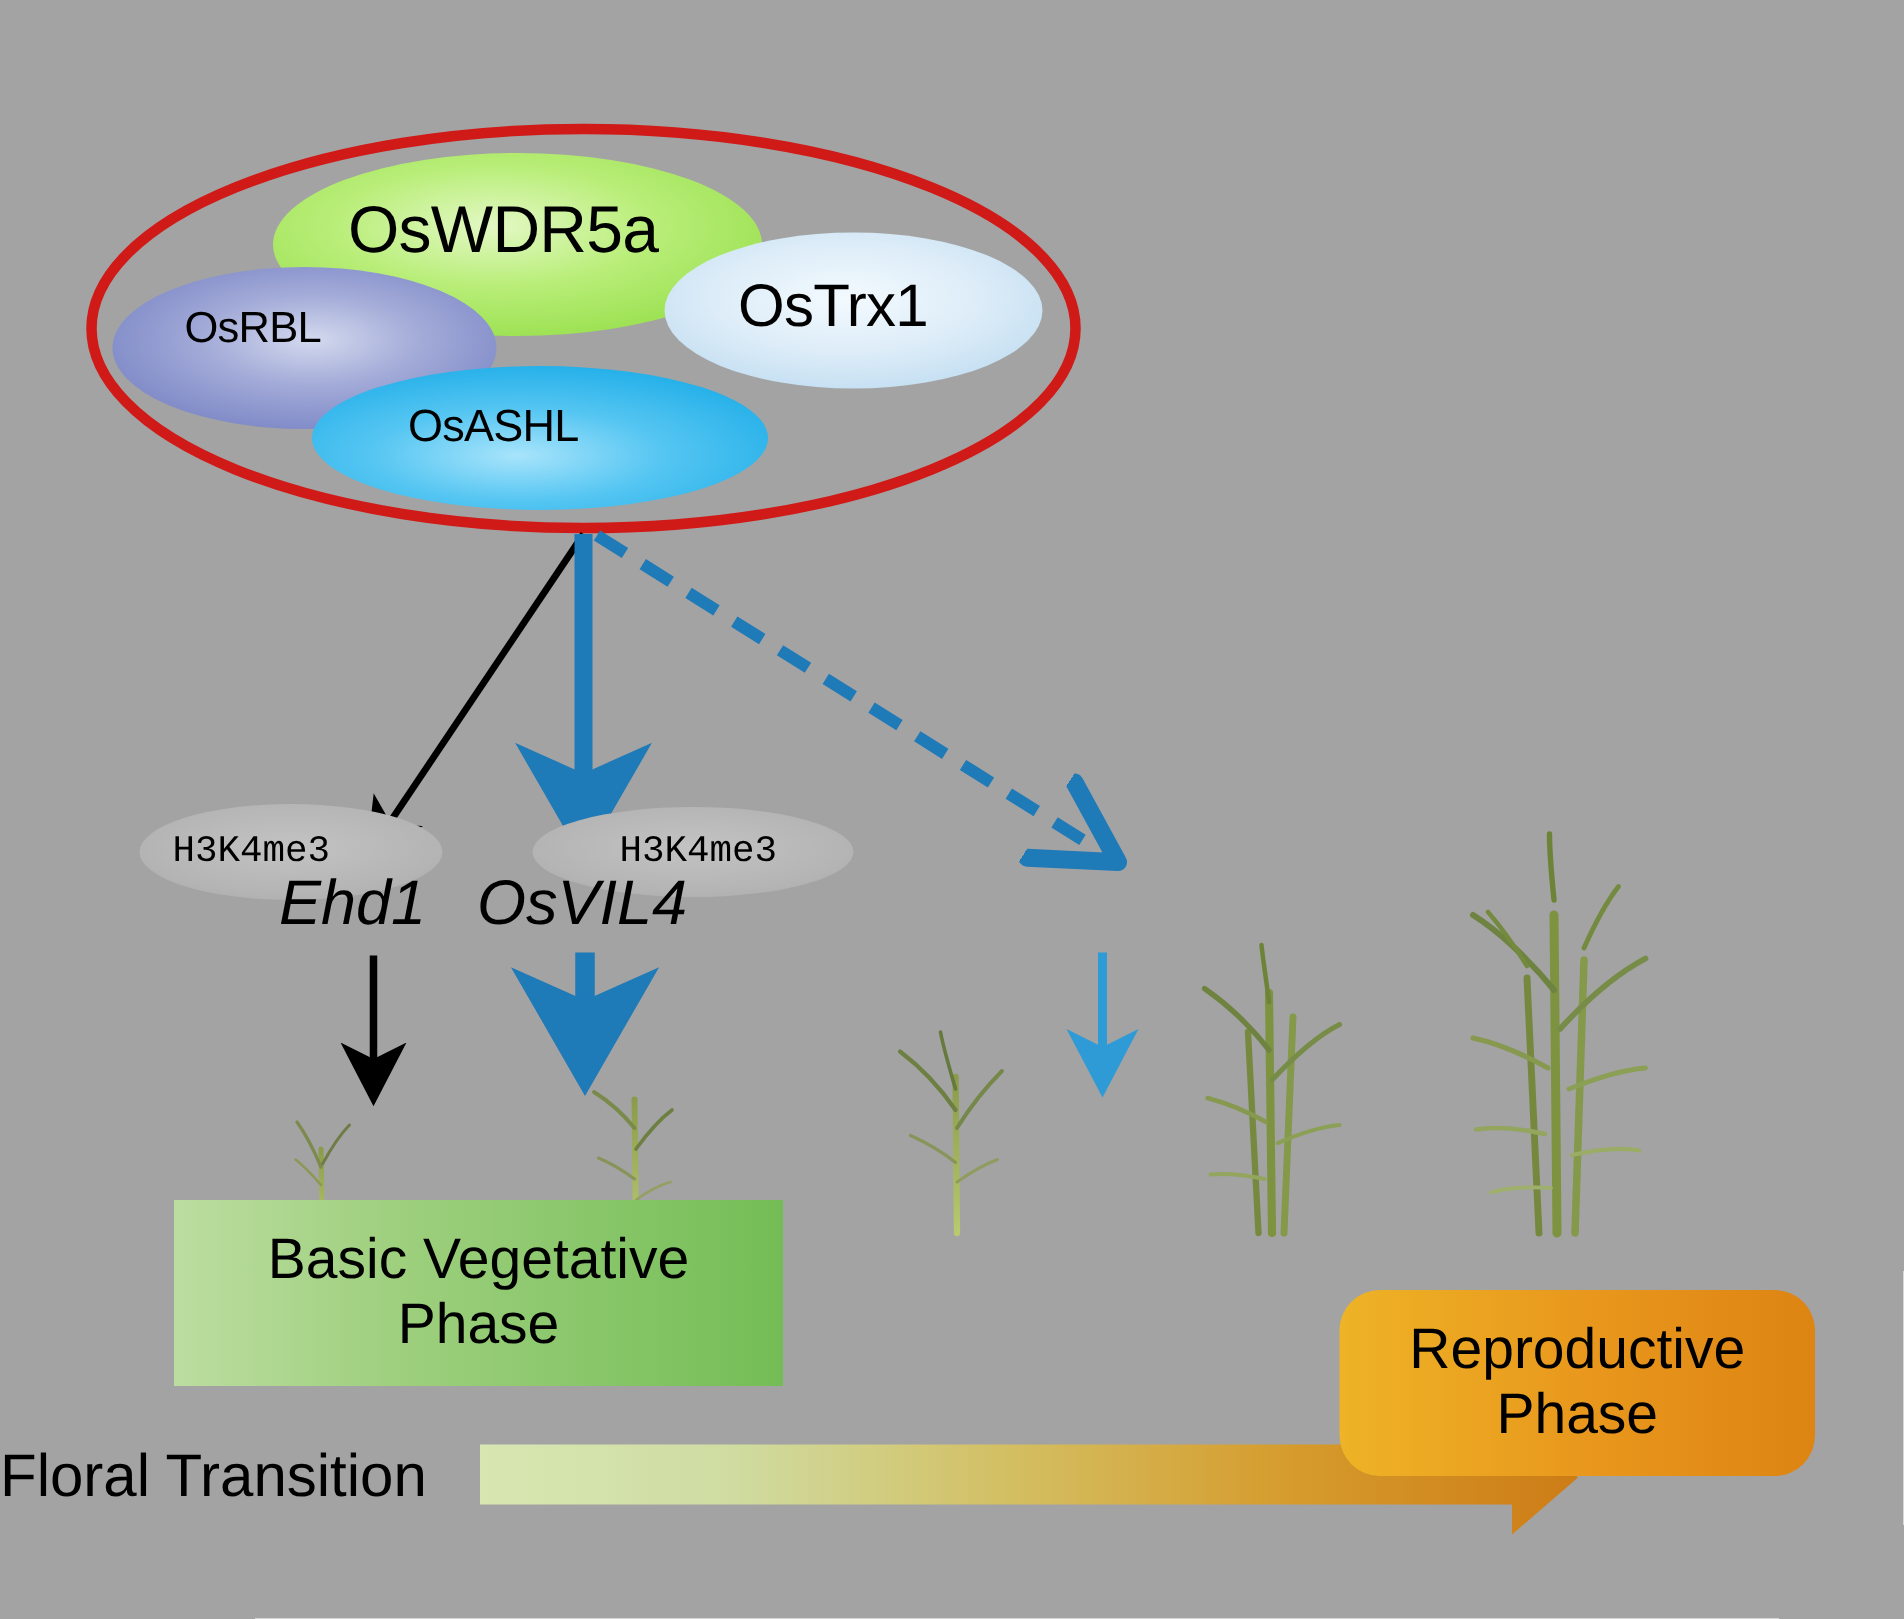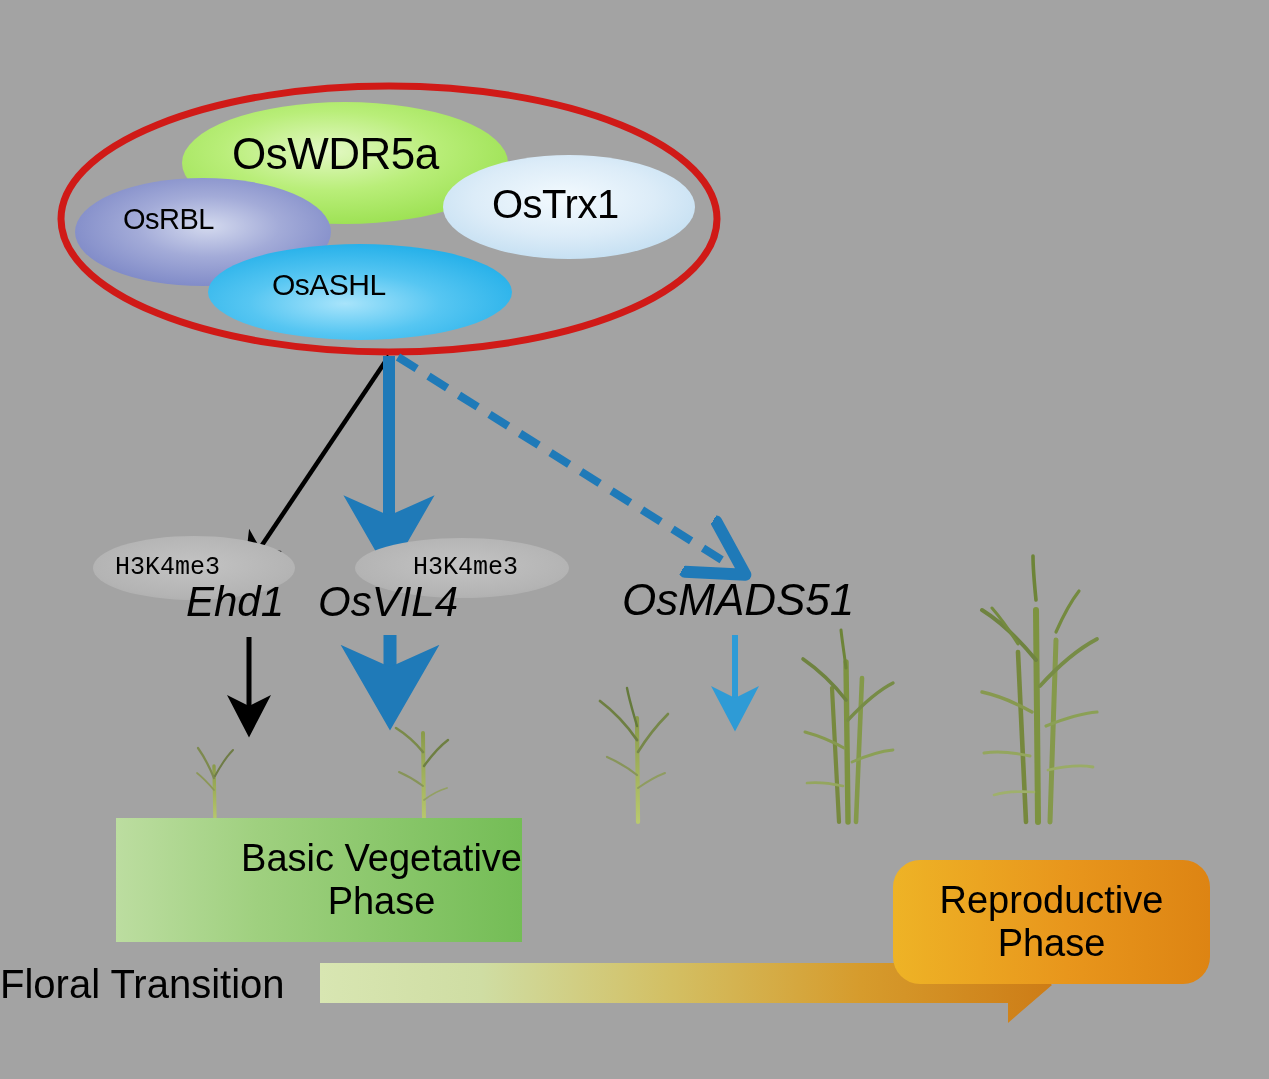--- a/index.html
+++ b/index.html
@@ -72,23 +72,22 @@
     align-items: center;
     justify-content: center;
     text-align: center;
     color: #000000;
     font-family: "Liberation Sans", sans-serif;
     font-size: 38px;
     line-height: 1.13;
     z-index: 5;
   }
   #phase-box-0 {
-    left: 116px; top: 818px; width: 406px; height: 124px;
+    left: 116px; top: 800px; width: 406px; height: 124px;
     background: linear-gradient(to right, #bcdda0 0%, #9fd07f 35%, #74bd56 100%);
-    justify-content: flex-end;
   }
   #phase-box-1 {
     left: 528px; top: 822px; width: 357px; height: 124px;
     background: linear-gradient(to right, #74bd56 0%, #a4c449 45%, #e9c62b 100%);
   }
   #phase-box-2 {
     left: 893px; top: 860px; width: 317px; height: 124px;
     background: linear-gradient(to right, #eeb326 0%, #e8961c 55%, #dd8413 100%);
     border-radius: 27px;
   }
@@ -249,21 +248,20 @@
   <div class="prot-label" id="lbl-oswdr5a">OsWDR5a</div>
   <div class="prot-label" id="lbl-osrbl">OsRBL</div>
   <div class="prot-label" id="lbl-ostrx1">OsTrx1</div>
   <div class="prot-label" id="lbl-osashl">OsASHL</div>
 
   <div class="histone-label" id="lbl-h3k4me3-a">H3K4me3</div>
   <div class="histone-label" id="lbl-h3k4me3-b">H3K4me3</div>
 
   <div class="gene-label" id="lbl-ehd1">Ehd1</div>
   <div class="gene-label" id="lbl-osvil4">OsVIL4</div>
-  <div class="gene-label" id="lbl-osmads51">OsMADS51</div>
 
   <div class="phase-box" id="phase-box-0">
     <div>
       <span>Basic Vegetative</span>
       <span>Phase</span>
     </div>
   </div>
   <div class="phase-box" id="phase-box-2">
     <div>
       <span>Reproductive</span>

